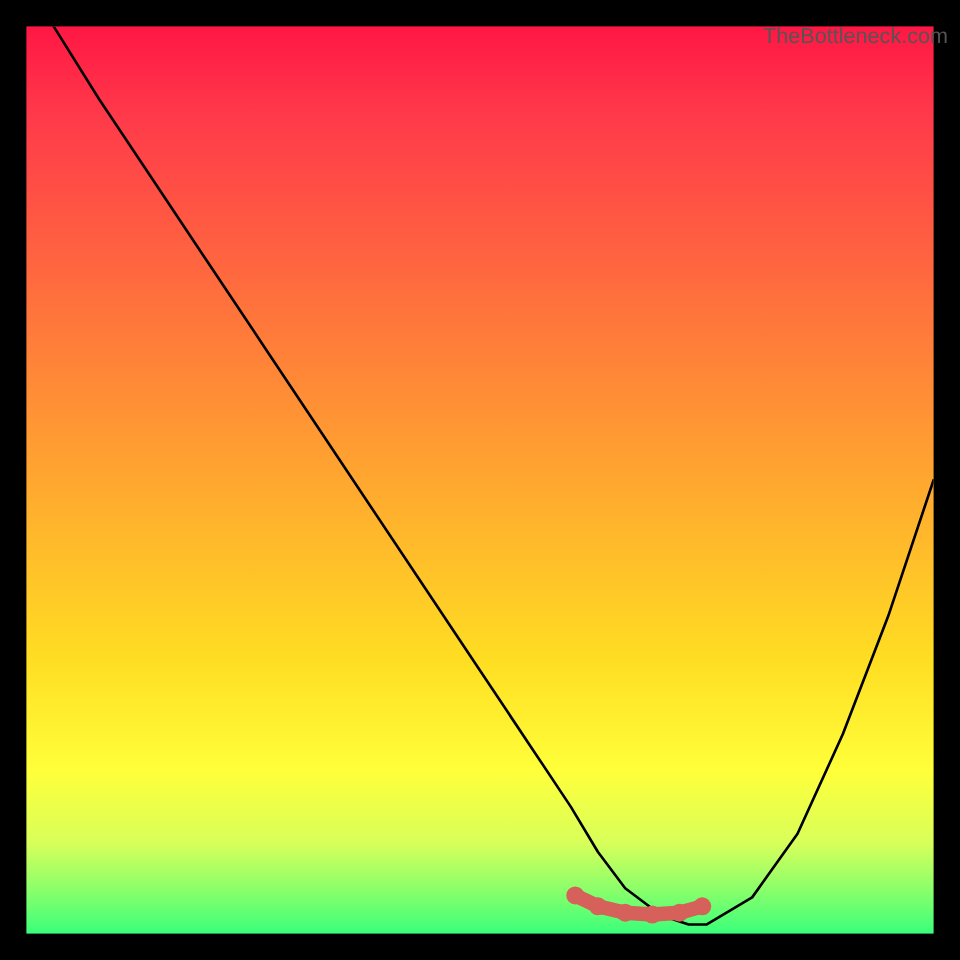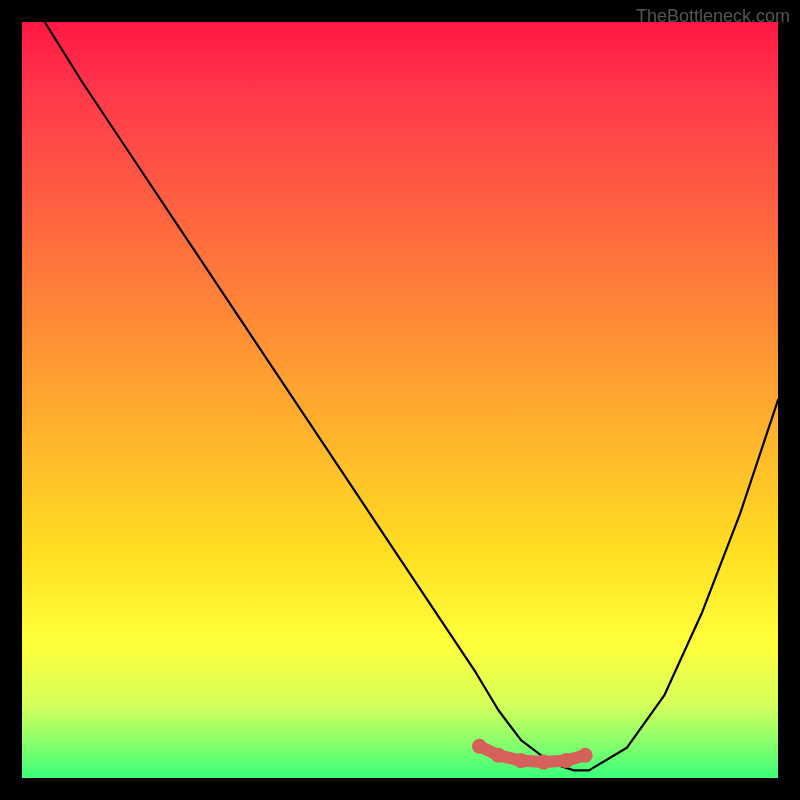--- a/index.html
+++ b/index.html
@@ -6,21 +6,21 @@
   body {
     width: 800px;
     height: 800px;
     background: #000;
     position: relative;
     overflow: hidden;
     font-family: Arial, sans-serif;
   }
   .watermark {
     position: absolute;
-    top: 6px;
+    top: 20px;
     right: 10px;
     color: #555;
     font-size: 18px;
     font-weight: 500;
     z-index: 10;
   }
   .plot-area {
     position: absolute;
     top: 22px;
     left: 22px;

